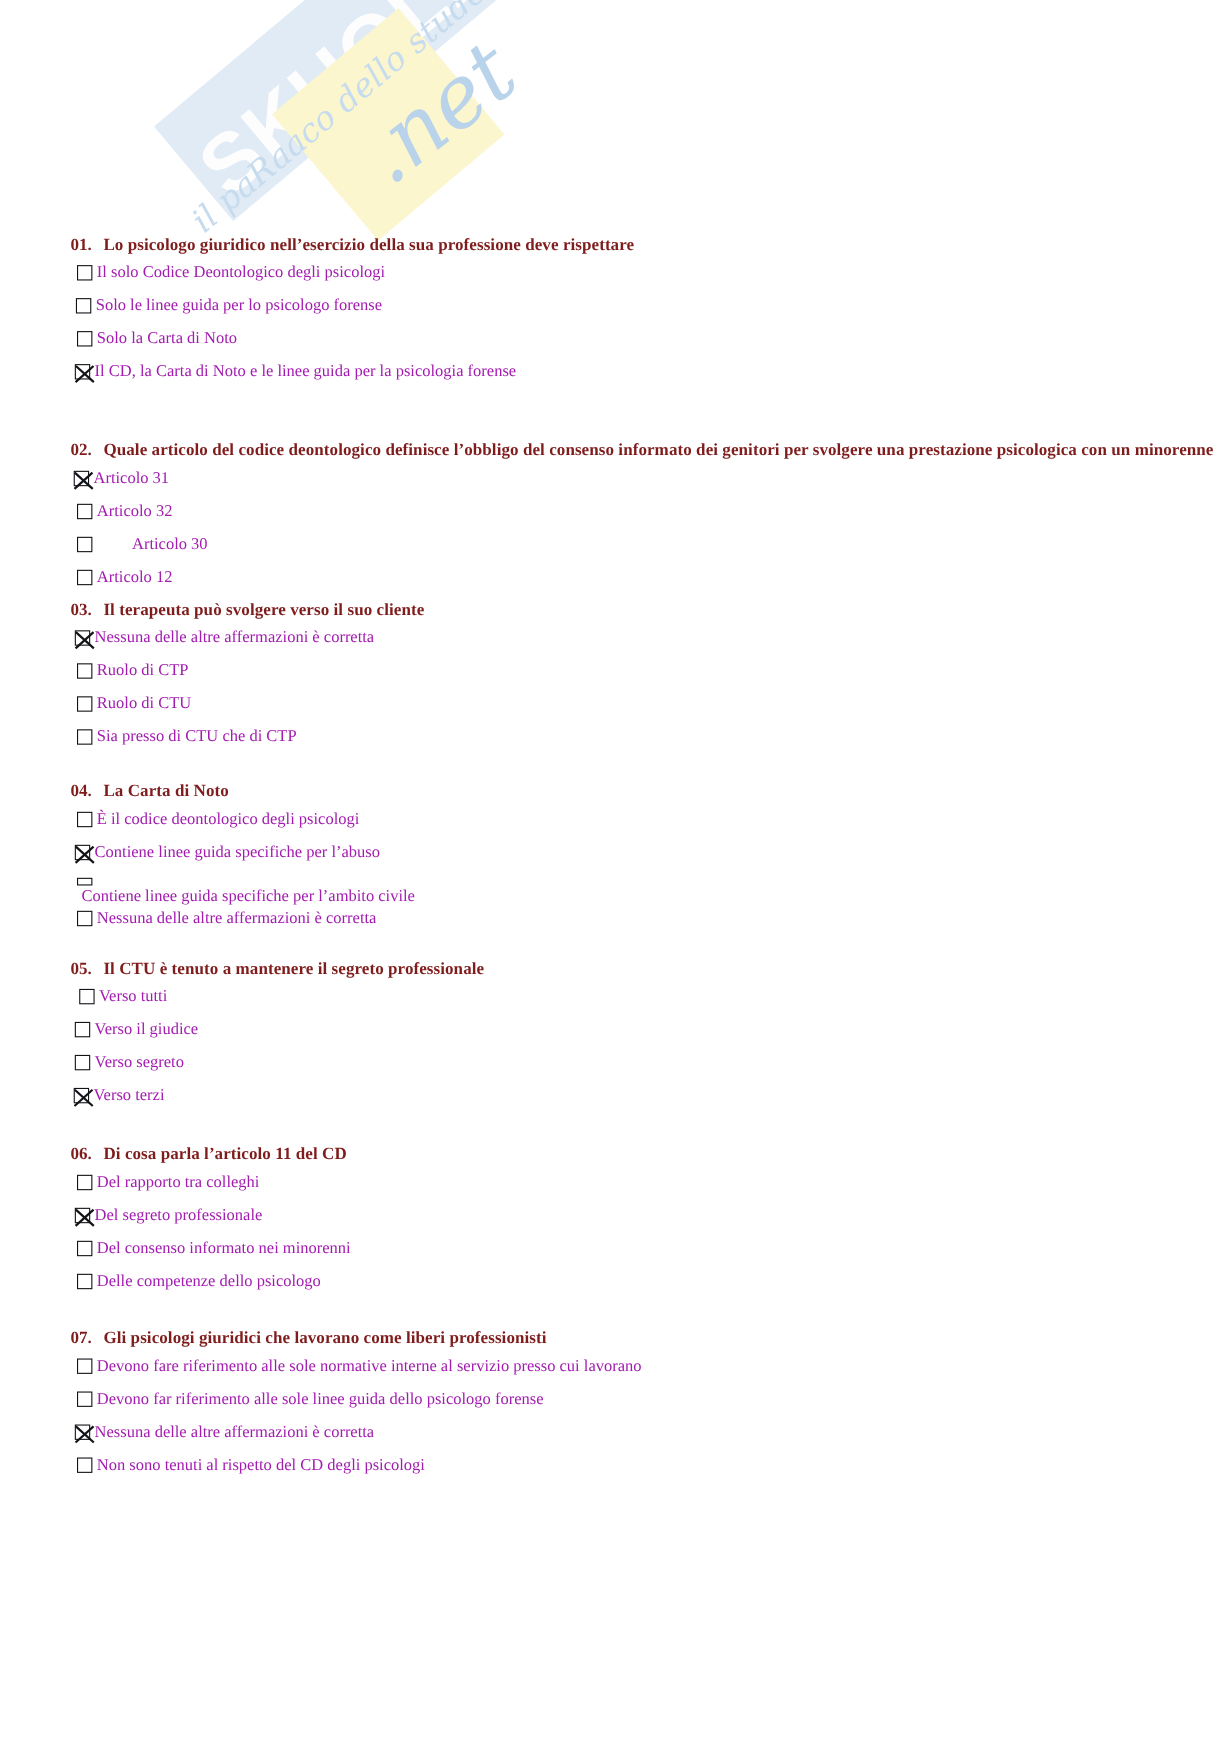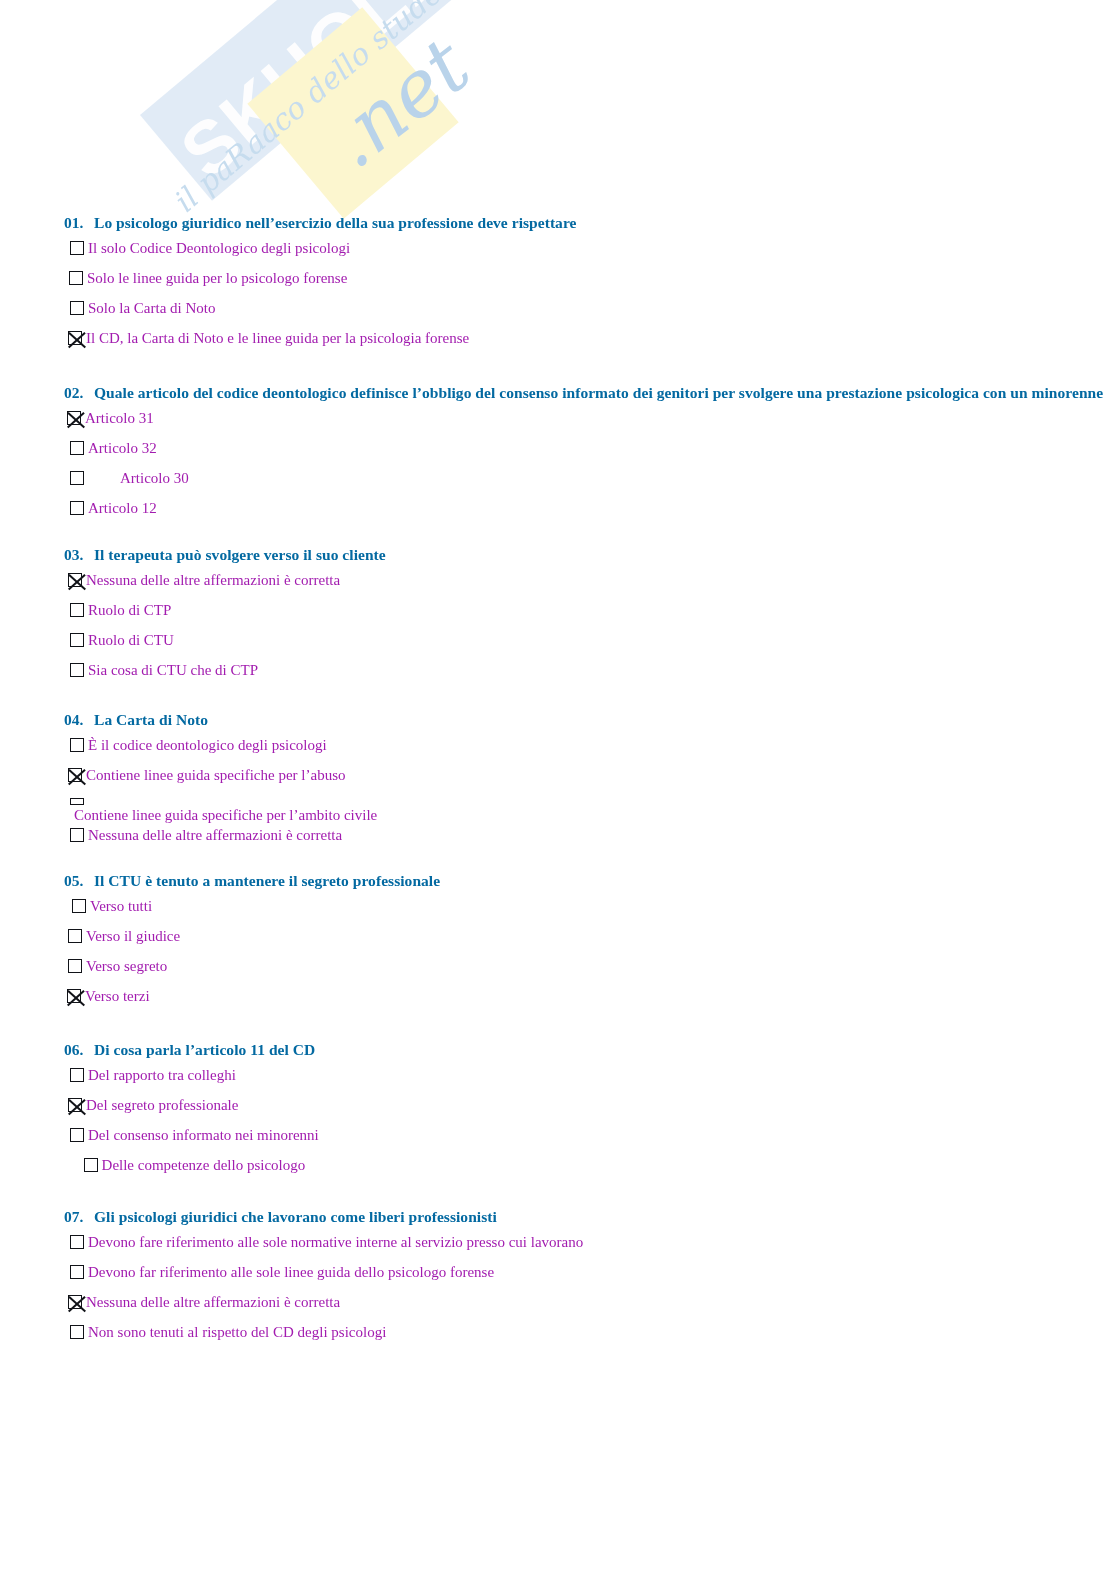--- a/index.html
+++ b/index.html
@@ -97,21 +97,21 @@
     width: 1117px;
     z-index: 2;
   }
   .question-block {
     position: absolute;
     left: 64px;
   }
   .q-heading {
     font-weight: bold;
     font-size: 15.5px;
-    color: #0369a1;
+    color: #7f1d1d;
     white-space: nowrap;
     margin: 0 0 6px 0;
     letter-spacing: 0.05px;
   }
   .q-num {
     display: inline-block;
     min-width: 30px;
   }
   .option-row {
     display: flex;
@@ -174,21 +174,21 @@
         </div>
         <div class="option-row" style="margin-left: 6px;">
           <span class="cb"></span>
           <span class="opt-text">Solo la Carta di Noto</span>
         </div>
         <div class="option-row" style="margin-left: 4px;">
           <span class="cb checked"></span>
           <span class="opt-text">Il CD, la Carta di Noto e le linee guida per la psicologia forense</span>
         </div>
       </div>
-      <div class="question-block" style="top: 384px;">
+      <div class="question-block" style="top: 401px;">
         <div class="q-heading"><span class="q-num">02.</span><span>Quale articolo del codice deontologico definisce l’obbligo del consenso informato dei genitori per svolgere una prestazione psicologica con un minorenne</span></div>
         <div class="option-row" style="margin-left: 3px;">
           <span class="cb checked"></span>
           <span class="opt-text">Articolo 31</span>
         </div>
         <div class="option-row" style="margin-left: 6px;">
           <span class="cb"></span>
           <span class="opt-text">Articolo 32</span>
         </div>
         <div class="option-row" style="margin-left: 6px; gap: 32px;">
@@ -209,21 +209,21 @@
         <div class="option-row" style="margin-left: 6px;">
           <span class="cb"></span>
           <span class="opt-text">Ruolo di CTP</span>
         </div>
         <div class="option-row" style="margin-left: 6px;">
           <span class="cb"></span>
           <span class="opt-text">Ruolo di CTU</span>
         </div>
         <div class="option-row" style="margin-left: 6px;">
           <span class="cb"></span>
-          <span class="opt-text">Sia cosa di CTU che di CTP</span>
+          <span class="opt-text">Sia presso di CTU che di CTP</span>
         </div>
       </div>
       <div class="question-block" style="top: 711px;">
         <div class="q-heading"><span class="q-num">04.</span><span>La Carta di Noto</span></div>
         <div class="option-row" style="margin-left: 6px;">
           <span class="cb"></span>
           <span class="opt-text">È il codice deontologico degli psicologi</span>
         </div>
         <div class="option-row" style="margin-left: 4px;">
           <span class="cb checked"></span>
@@ -264,21 +264,21 @@
           <span class="opt-text">Del rapporto tra colleghi</span>
         </div>
         <div class="option-row" style="margin-left: 4px;">
           <span class="cb checked"></span>
           <span class="opt-text">Del segreto professionale</span>
         </div>
         <div class="option-row" style="margin-left: 6px;">
           <span class="cb"></span>
           <span class="opt-text">Del consenso informato nei minorenni</span>
         </div>
-        <div class="option-row" style="margin-left: 6px; justify-content: center;">
+        <div class="option-row" style="margin-left: 6px;">
           <span class="cb"></span>
           <span class="opt-text">Delle competenze dello psicologo</span>
         </div>
       </div>
       <div class="question-block" style="top: 1208px;">
         <div class="q-heading"><span class="q-num">07.</span><span>Gli psicologi giuridici che lavorano come liberi professionisti</span></div>
         <div class="option-row" style="margin-left: 6px;">
           <span class="cb"></span>
           <span class="opt-text">Devono fare riferimento alle sole normative interne al servizio presso cui lavorano</span>
         </div>

